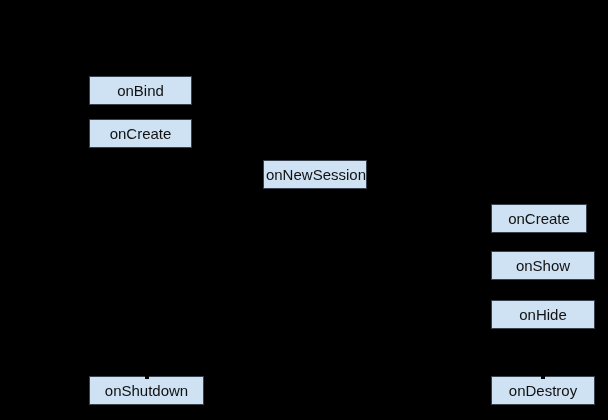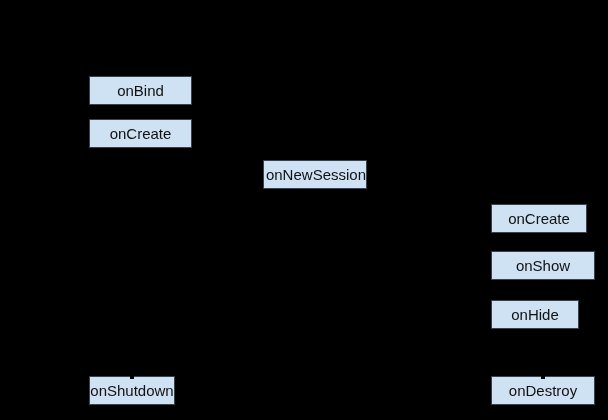--- a/index.html
+++ b/index.html
@@ -29,27 +29,27 @@
   }
   .node .label {
     font-size: 15px;
     color: var(--node-text);
     line-height: 1;
     white-space: nowrap;
   }
   
   .n-onbind     { left: 89px;  top: 76px;  width: 103px; }
   .n-onready    { left: 89px;  top: 119px; width: 103px; }
-  .n-onshutdown { left: 89px;  top: 376px; width: 86px; }
+  .n-onshutdown { left: 89px;  top: 376px; width: 115px; }
   
   .n-onnewsession { left: 263px; top: 160px; width: 104px; justify-content: flex-end; }
   
   .n-oncreate  { left: 491px; top: 204px; width: 96px; text-align: center; }
   .n-onshow    { left: 491px; top: 251px; width: 104px; justify-content: center; }
-  .n-onhide    { left: 491px; top: 300px; width: 88px; }
+  .n-onhide    { left: 491px; top: 300px; width: 104px; }
   .n-ondestroy { left: 491px; top: 376px; width: 104px; }
   
   .notch-top::before {
     content: "";
     position: absolute;
     top: -1px;
     left: 50%;
     transform: translateX(-50%);
     width: 4px;
     height: 3px;

